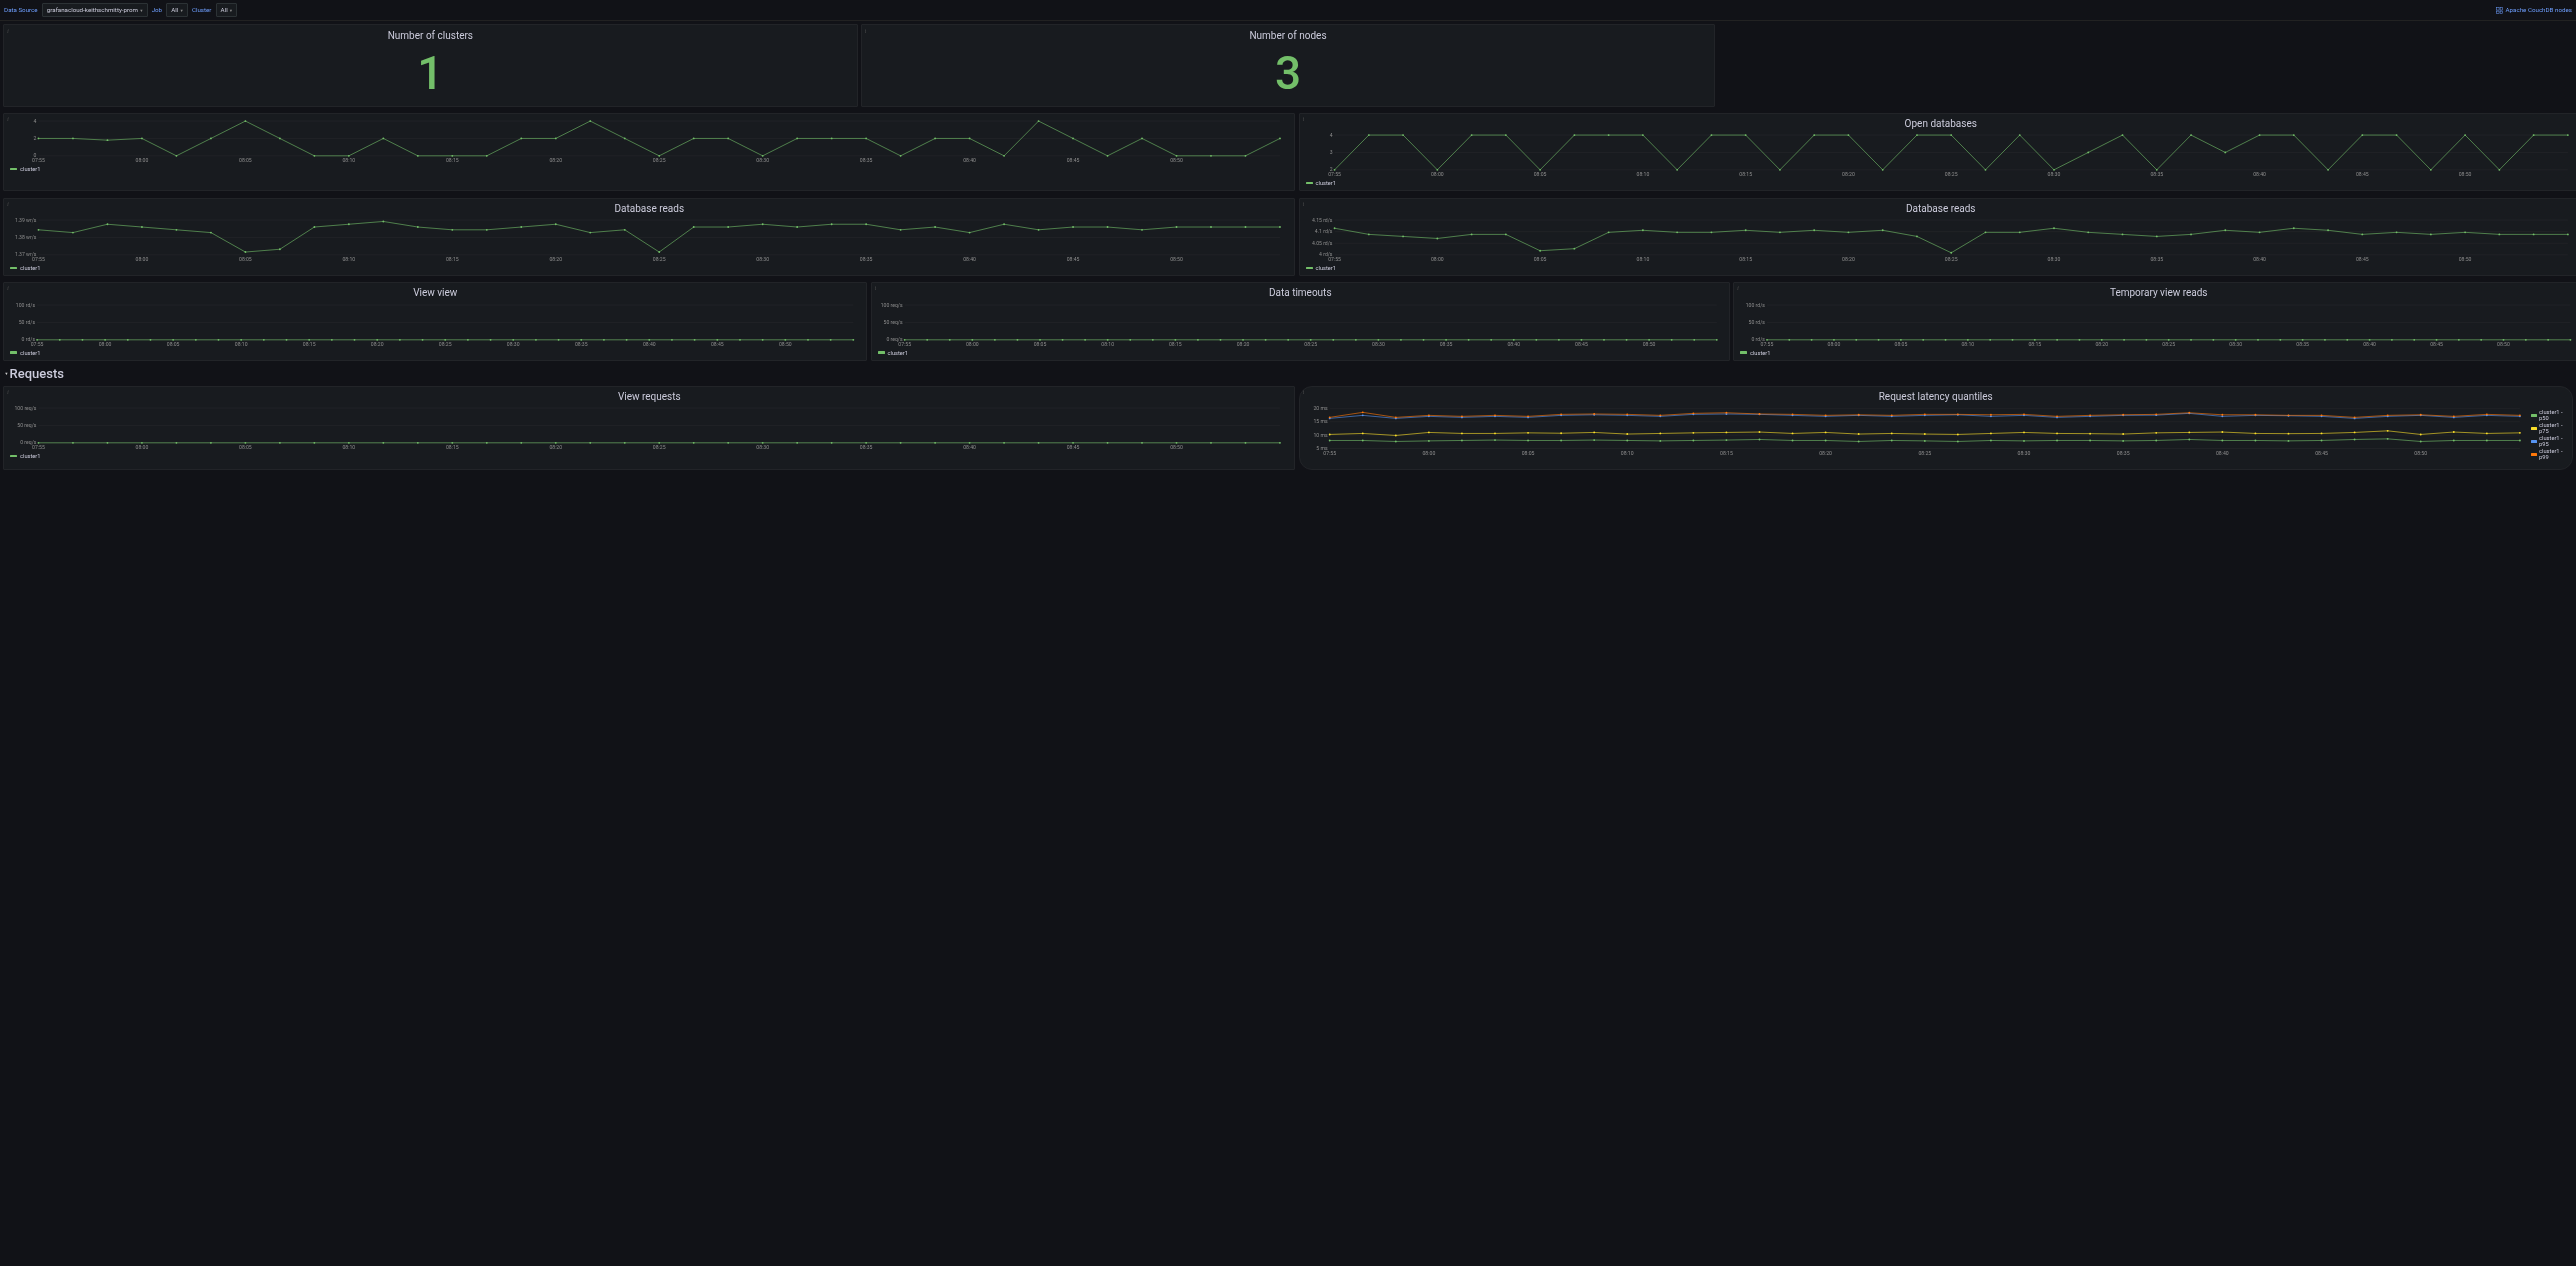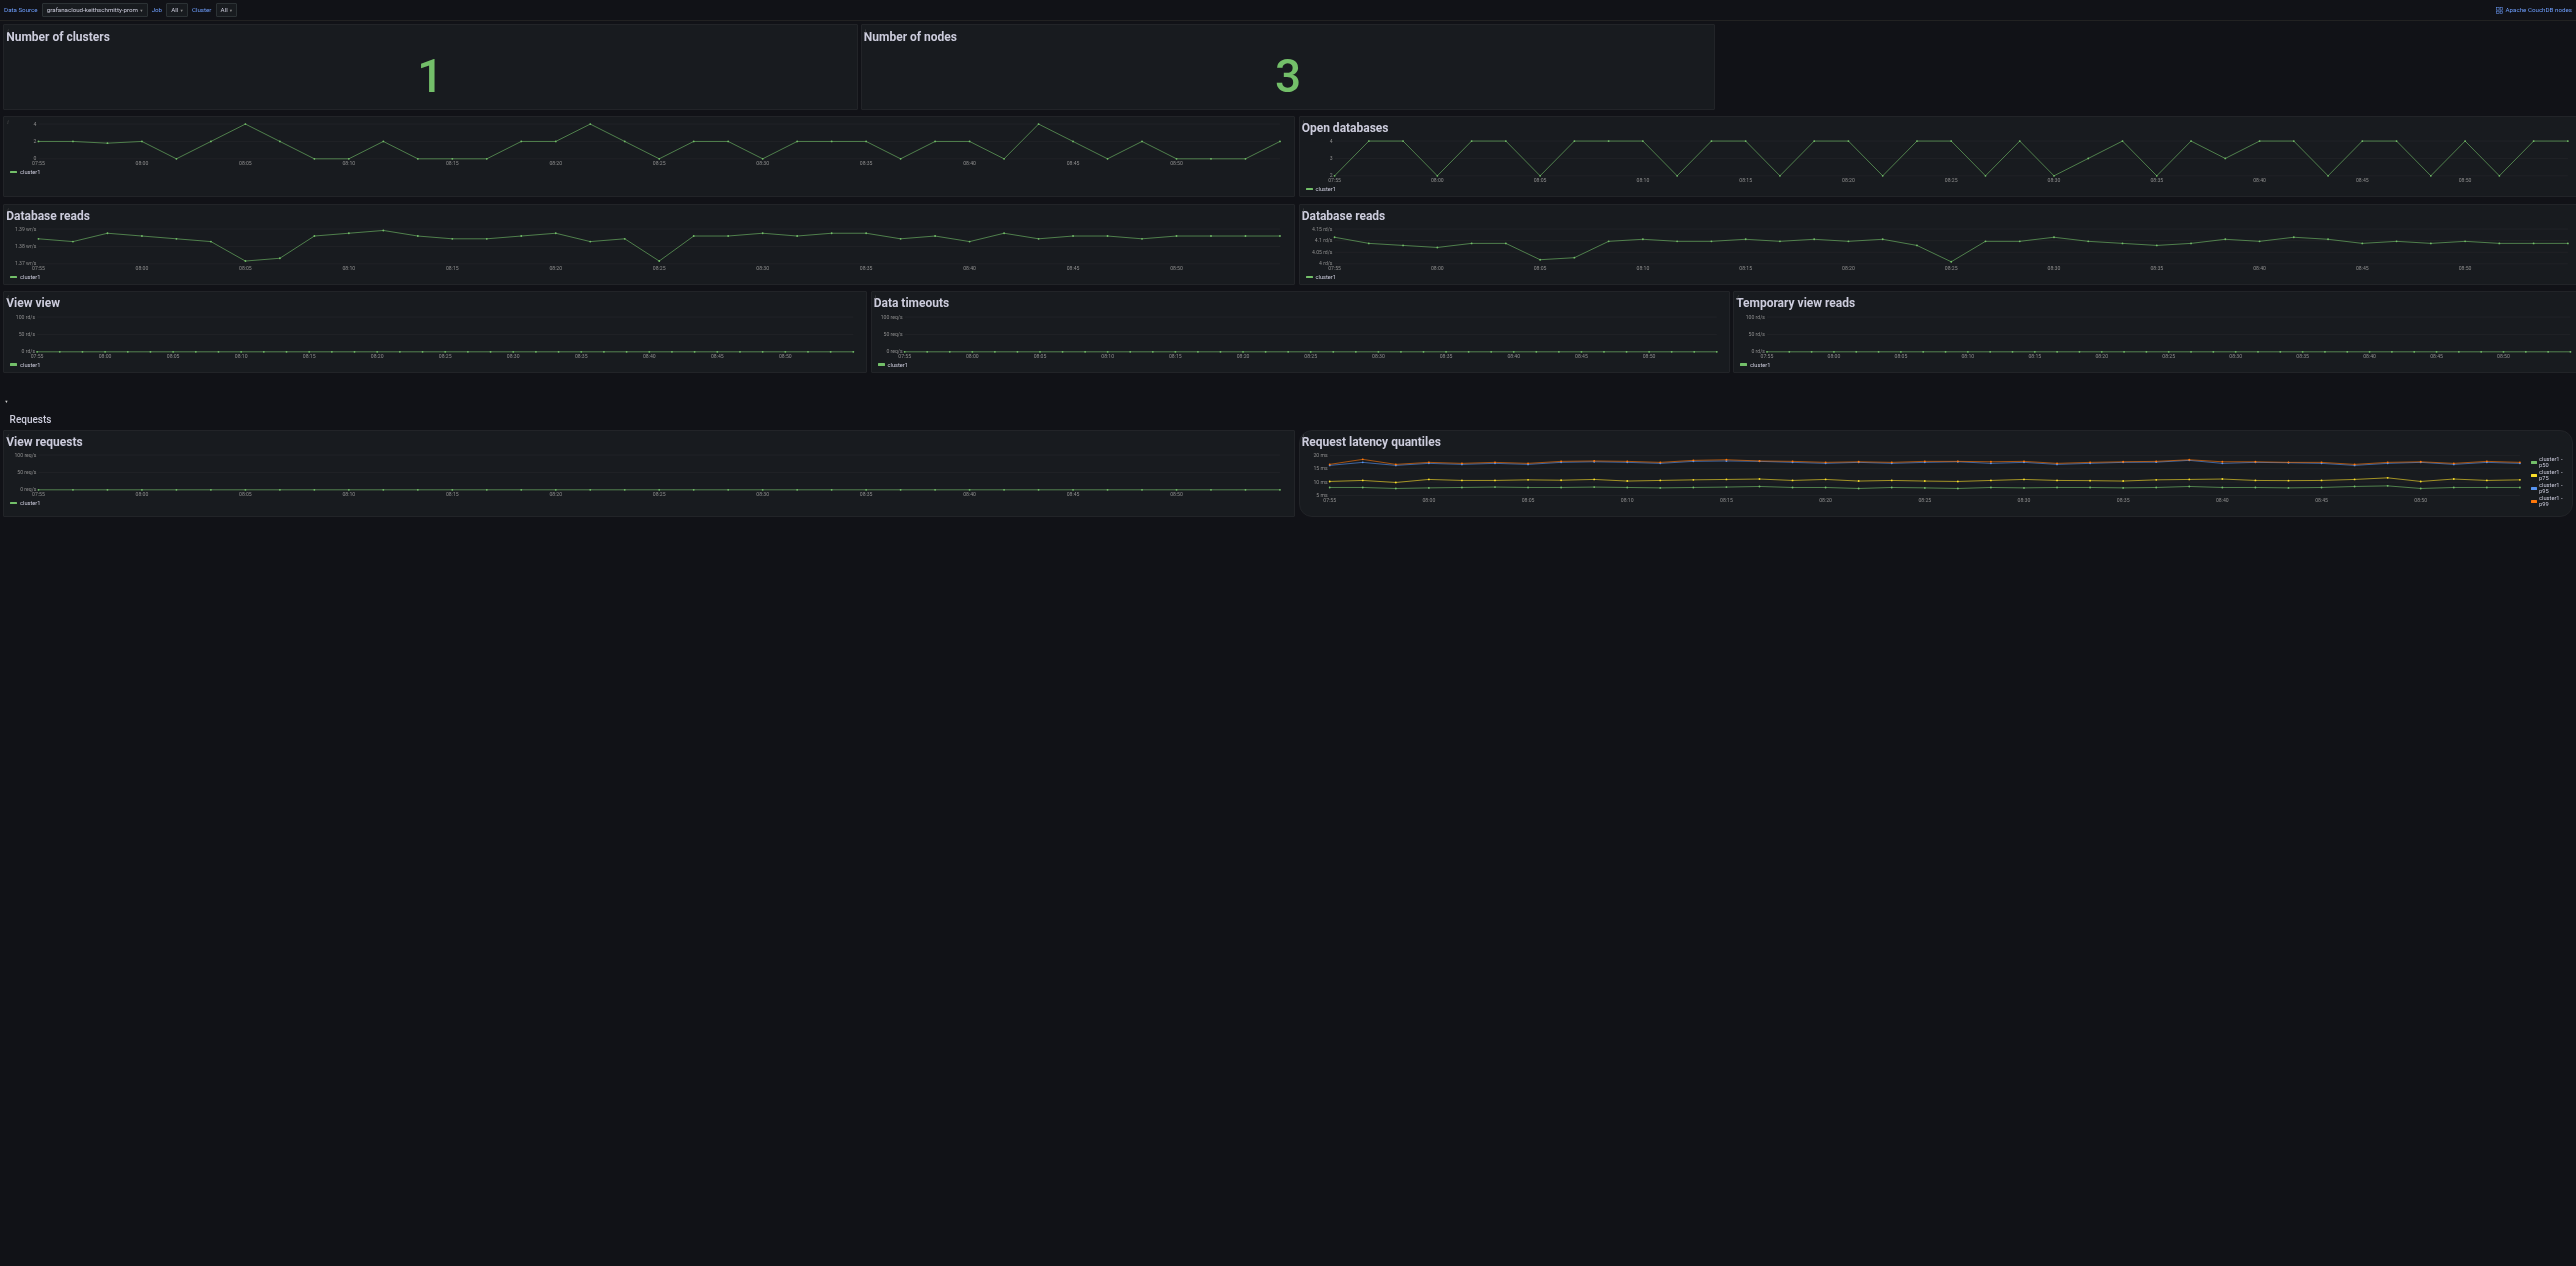--- a/index.html
+++ b/index.html
@@ -44,35 +44,36 @@
   }
   .panel .info-i {
     position: absolute;
     top: 2.1px; left: 3.1px;
     color: #555;
     font-style: italic;
     font-size: 5.2px;
     font-family: serif;
   }
   .panel .title {
-    font-size: 12px;
+    text-align: center;
+    font-size: 10px;
     color: #ccccdc;
     padding: 2.1px 0 1px;
-    font-weight: 700;
+    font-weight: 400;
   }
   .bigstat { display: flex; align-items: center; justify-content: center; height: 62px; }
   .bigstat .val { color: #73bf69; font-size: 46px; font-weight: 500; line-height: 1; }
   .bigstat .unit { color: #73bf69; font-size: 16.5px; font-weight: 500; margin-left: 3.1px; align-self: flex-end; margin-bottom: 7.2px; }
   .chart-wrap { padding: 2.1px 4.1px 1px; }
   .legend-row { display: flex; gap: 6.2px; padding: 1px 4.1px 2.1px; flex-wrap: wrap; }
   .legend-item { display: inline-flex; align-items: center; gap: 2.6px; font-size: 5.7px; color: #ccccdc; }
   .legend-swatch { width: 7.2px; height: 2.1px; border-radius: 0.5px; }
   .section-row { padding: 2.1px 5.2px; display: flex; align-items: center; gap: 2.1px; }
   .section-row .chev { font-size: 4.6px; color: #ccc; }
-  .section-row .name { font-size: 10px; font-weight: 500; margin-top: 36px; }
+  .section-row .name { font-size: 13px; font-weight: 500; }
   svg { display: block; }
   .axis text { fill: #8e8e8e; font-size: 10px; }
   .gridline { stroke: #2a2a2e; stroke-width: 1; }
   .series { fill: none; stroke-width: 1.2; }
   .marker { r: 1.8; }
   .icon-grid { width:7.2px; height:7.2px; display:inline-block; }
 </style>
 </head>
 <body>
 

